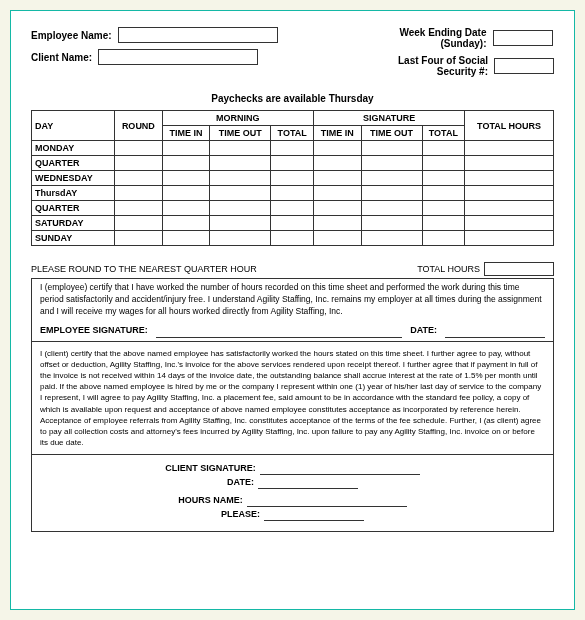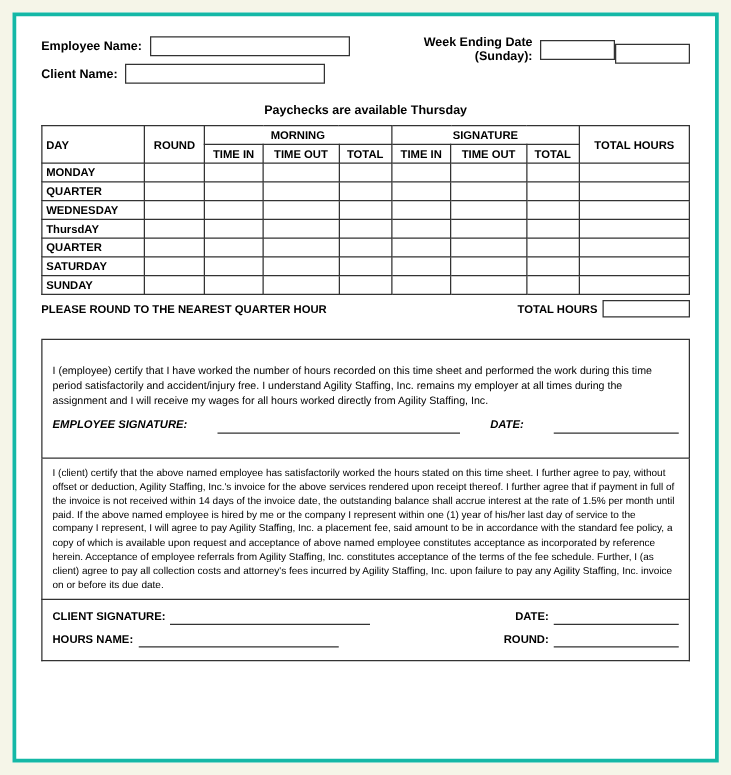--- a/index.html
+++ b/index.html
@@ -11,21 +11,21 @@
       justify-content: center;
       align-items: flex-start;
       min-height: 620px;
       padding: 10px;
     }
     .page {
       background: #fff;
       width: 565px;
       min-height: 600px;
       padding: 16px 20px;
-      border: 3px solid #14b8a6;
+      border: 1px solid #14b8a6;
     }
     .header-section {
       display: flex;
       justify-content: space-between;
       align-items: flex-start;
       margin-bottom: 10px;
     }
     .field-row {
       display: flex;
       align-items: center;
@@ -39,21 +39,22 @@
     }
     .field-input {
       border: 1px solid #333;
       height: 16px;
       display: inline-block;
     }
     .field-input-long { width: 160px; }
     .field-input-short { width: 60px; }
     .right-fields {
       display: flex;
-      align-items: flex-end;
+      flex-direction: column;
+      align-items: center;
     }
     .right-field-row {
       display: flex;
       align-items: center;
       margin-bottom: 6px;
     }
     .right-field-label {
       font-weight: bold;
       font-size: 10px;
       text-align: right;
@@ -83,50 +84,49 @@
     table.timesheet .day-cell {
       font-weight: bold;
       text-align: left;
       padding-left: 3px;
       font-size: 9px;
     }
     .total-row {
       display: flex;
       justify-content: space-between;
       align-items: center;
-      margin-top: 4px;
-      font-size: 9px;
-      font-weight: bold;
+      margin-top: 16px;
+      font-size: 9px;
+      font-weight: normal;
     }
     .total-row-right {
       display: flex;
       align-items: center;
       gap: 4px;
     }
     .total-hours-box {
       border: 1px solid #333;
       width: 70px;
       height: 14px;
       display: inline-block;
     }
     .cert-section {
       border: 1px solid #333;
-      padding: 19px 8px;
-      margin-top: 17px;
+      padding: 3px 8px;
+      margin-top: 2px;
       font-size: 8.5px;
       line-height: 1.4;
     }
     .sig-row {
       display: flex;
       align-items: center;
       margin-top: 6px;
-      gap: 24px;
-      font-size: 9px;
-      font-weight: bold;
-      font-style: italic;
+      gap: 8px;
+      font-size: 9px;
+      font-weight: bold;
     }
     .sig-line {
       border-bottom: 1px solid #333;
       flex: 1;
       height: 14px;
       display: inline-block;
     }
     .sig-line-short {
       border-bottom: 1px solid #333;
       width: 100px;
@@ -142,23 +142,24 @@
       line-height: 1.4;
     }
     .bottom-section {
       border: 1px solid #333;
       border-top: none;
       padding: 6px 8px;
       font-size: 9px;
     }
     .bottom-row {
       display: flex;
-      justify-content: space-between;
+      justify-content: flex-end;
       margin-bottom: 4px;
       align-items: center;
+      flex-direction: column;
     }
     .bottom-field {
       display: flex;
       align-items: center;
       gap: 4px;
       font-weight: bold;
       font-size: 9px;
     }
     .bottom-line {
       border-bottom: 1px solid #333;
@@ -191,20 +192,24 @@
     </div>
     <div class="right-fields">
       <div class="right-field-row">
         <div class="right-field-label">
           <span>Week Ending Date</span><br>
           <span>(Sunday):</span>
         </div>
         <span class="field-input field-input-short"></span>
       </div>
       <div class="right-field-row">
+        <div class="right-field-label">
+          <span>Last Four of Social</span><br>
+          <span>Security #:</span>
+        </div>
         <span class="field-input field-input-short"></span>
       </div>
     </div>
   </div>
 
   <div class="paychecks-notice">Paychecks are available Thursday</div>
 
   <table class="timesheet">
     <thead>
       <tr>
@@ -336,19 +341,19 @@
         <span>DATE:</span>
         <span class="bottom-line-short"></span>
       </div>
     </div>
     <div class="bottom-row">
       <div class="bottom-field">
         <span>HOURS NAME:</span>
         <span class="bottom-line"></span>
       </div>
       <div class="bottom-field">
-        <span>ROUND:</span>
+        <span>PLEASE:</span>
         <span class="bottom-line-short"></span>
       </div>
     </div>
   </div>
 
 </div>
 
 </body></html>

